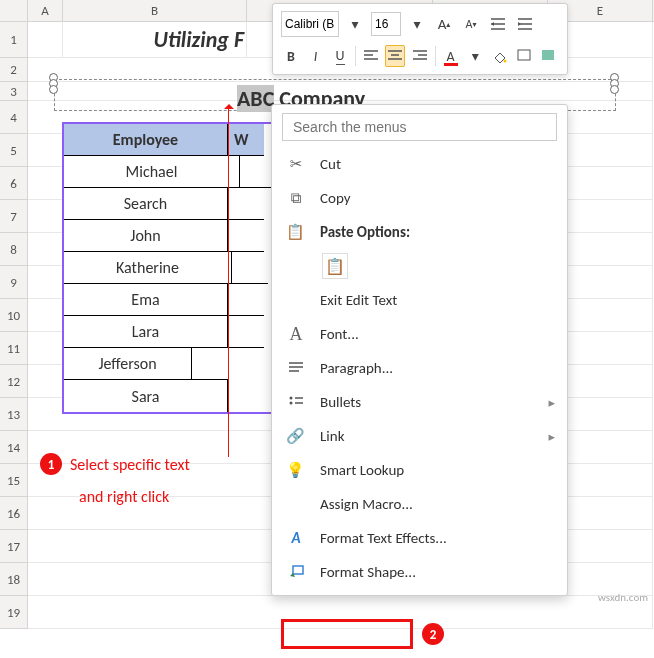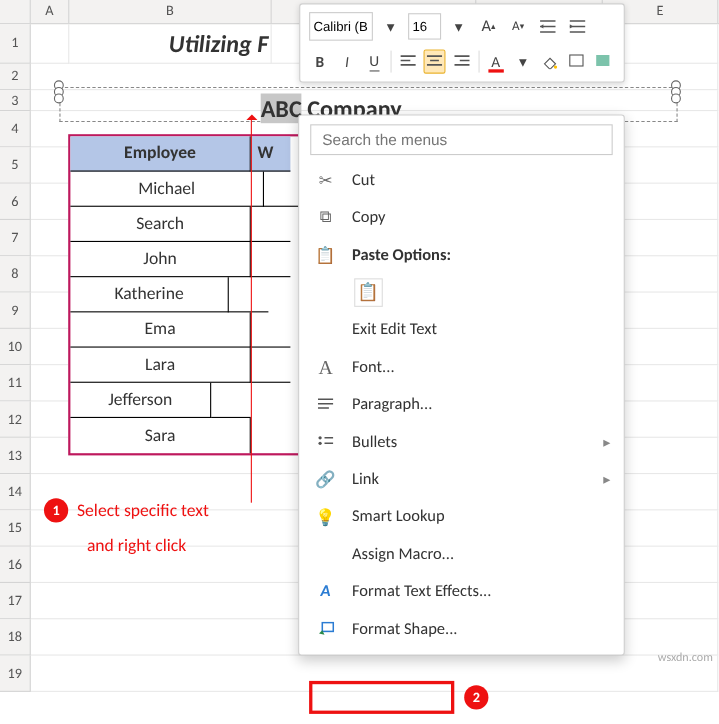--- a/index.html
+++ b/index.html
@@ -11,21 +11,21 @@
 .rows { position:relative; }
 .row { display:flex; height:33px; }
 .rh { width:28px; background:#f3f2f1; border-right:1px solid #d4d4d4; border-bottom:1px solid #d4d4d4; text-align:center; font-size:13px; color:#555; display:flex; align-items:center; justify-content:center; }
 .cell { border-right:1px solid #e8e8e8; border-bottom:1px solid #e8e8e8; display:flex; align-items:center; justify-content:center; font-size:15px; }
 .title-row .cell { font-style:italic; font-weight:bold; font-size:22px; justify-content:center; }
 .textbox { position:absolute; left:54px; top:79px; width:562px; height:32px; border:1px dashed #888; }
 .handle { position:absolute; width:10px; height:10px; }
 .handle .h { width:9px; height:9px; border:1px solid #666; border-radius:50%; background:#fff; display:block; }
 .textbox-label { position:absolute; left:237px; top:85px; font-size:22px; font-weight:bold; color:#333; }
 .textbox-label .sel { background:#c7c7c7; }
-.tbl { position:absolute; left:62px; top:122px; border:2px solid #be185d; background:#fff; }
+.tbl { position:absolute; left:62px; top:122px; border:2px solid #8b5cf6; background:#fff; }
 .tbl .trow { display:flex; }
 .tbl .tc { border-right:1px solid #000; border-bottom:1px solid #000; height:32px; display:flex; align-items:center; justify-content:center; font-size:16px; }
 .tbl .hdr .tc { background:#b4c6e7; font-weight:bold; }
 .annot1 { position:absolute; left:40px; top:453px; display:flex; align-items:center; gap:8px; color:#e11; font-size:16px; }
 .annot2 { position:absolute; left:79px; top:487px; color:#e11; font-size:16px; }
 .badge { width:22px; height:22px; border-radius:50%; background:#e11; color:#fff; display:flex; align-items:center; justify-content:center; font-size:13px; font-weight:bold; }
 .arrow { position:absolute; left:228px; top:107px; width:1px; height:350px; background:#e11; }
 .arrow::before { content:""; position:absolute; top:-8px; left:-4px; border:5px solid transparent; border-bottom-color:#e11; }
 
 .mini { position:absolute; left:272px; top:3px; width:296px; height:72px; background:#fff; border:1px solid #cfcfcf; border-radius:3px; box-shadow:0 2px 6px rgba(0,0,0,.15); padding:6px 8px; }
@@ -177,21 +177,21 @@
         </div>
         <div class="trow">
           <div class="tc" style="width:164px">Search</div>
           <div class="tc" style="width:36px;border-right:none"></div>
         </div>
         <div class="trow">
           <div class="tc" style="width:164px">John</div>
           <div class="tc" style="width:36px;border-right:none"></div>
         </div>
         <div class="trow">
-          <div class="tc" style="width:144px">Katherine</div>
+          <div class="tc" style="width:168px">Katherine</div>
           <div class="tc" style="width:36px;border-right:none"></div>
         </div>
         <div class="trow">
           <div class="tc" style="width:164px">Ema</div>
           <div class="tc" style="width:36px;border-right:none"></div>
         </div>
         <div class="trow">
           <div class="tc" style="width:164px">Lara</div>
           <div class="tc" style="width:36px;border-right:none"></div>
         </div>

